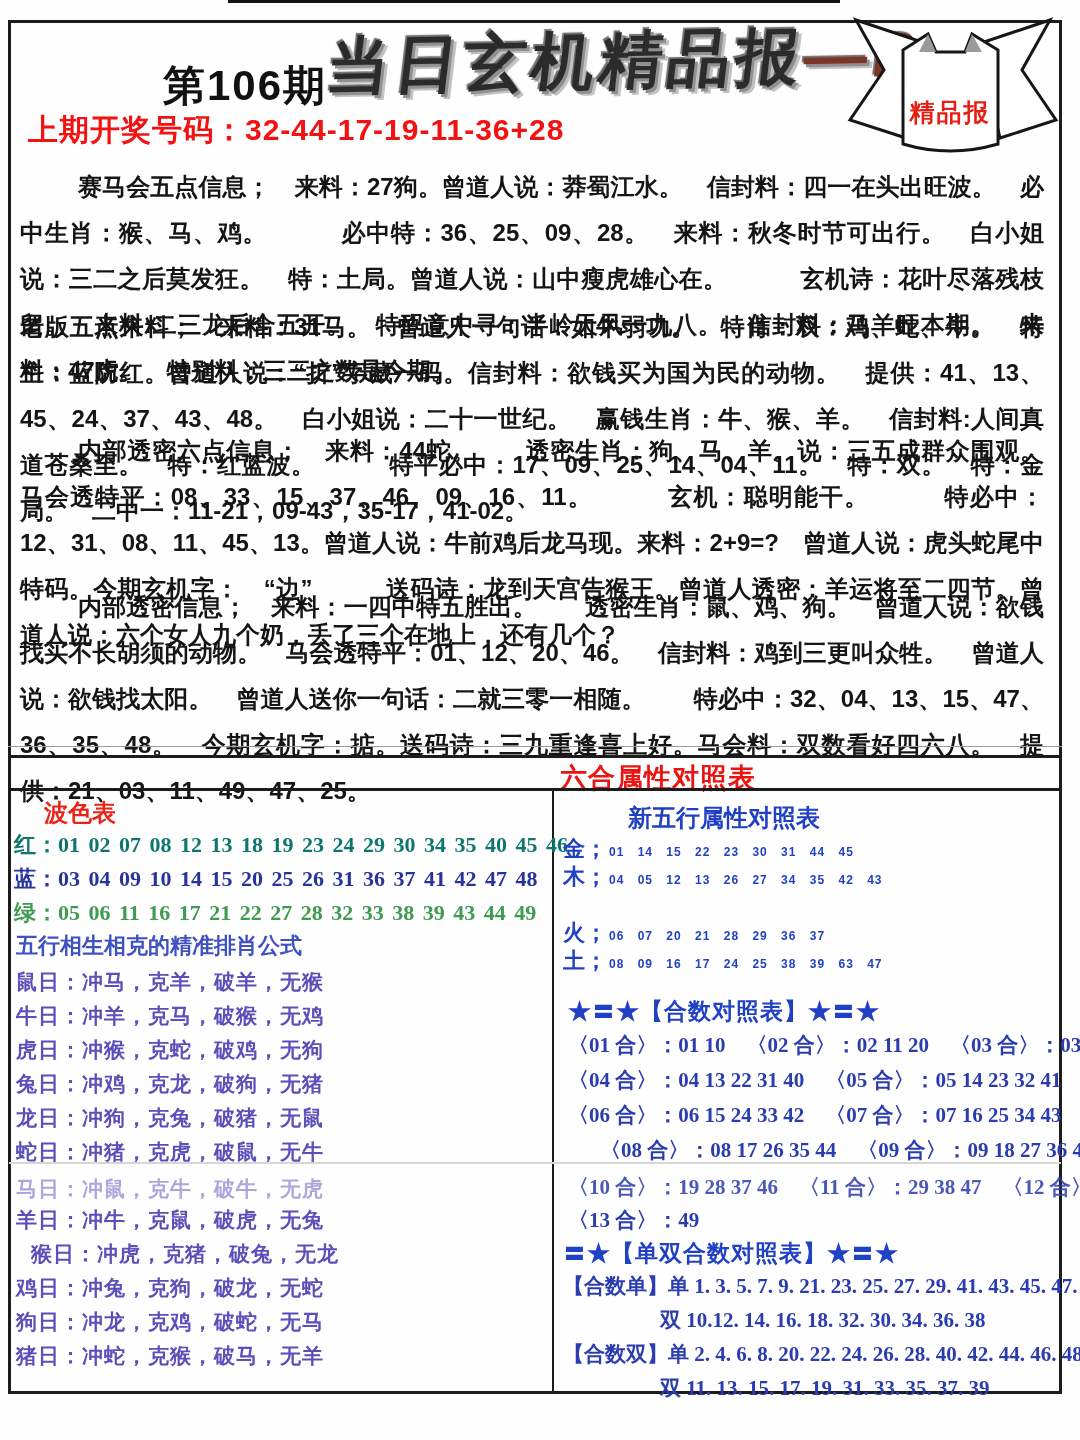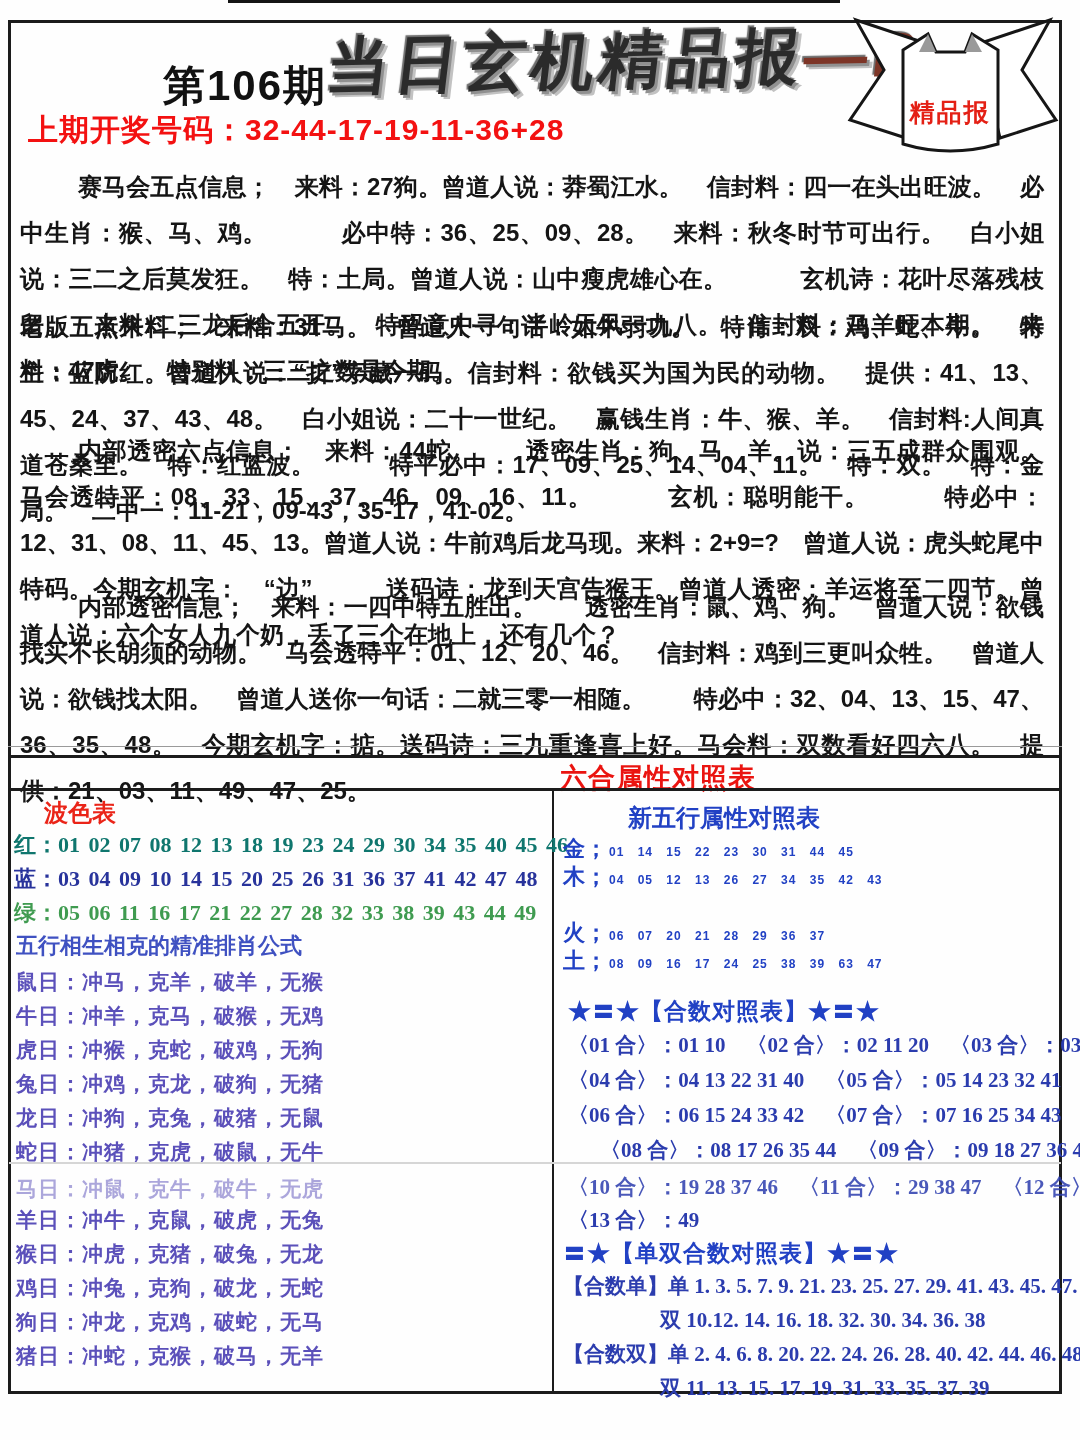--- a/index.html
+++ b/index.html
@@ -38,21 +38,21 @@
   
   .wave-title{position:absolute;left:44px;top:797px;font-size:24px;font-weight:bold;color:#ea2418;}
   .wave{position:absolute;left:14px;font-family:"Liberation Serif",serif;font-weight:bold;font-size:22px;
         word-spacing:3px;white-space:nowrap;}
   .wave-red{top:830px;color:#0f766e;}
   .wave-blue{top:864px;color:#28339b;}
   .wave-green{top:898px;color:#3f9b50;}
   .formula-title{position:absolute;left:16px;top:931px;font-size:22px;font-weight:bold;color:#3f51c1;}
   .zrow{position:absolute;left:16px;font-size:21px;font-weight:bold;color:#5b50ba;letter-spacing:1px;white-space:nowrap;}
   .z0{top:968px;}.z1{top:1002px;}.z2{top:1036px;}.z3{top:1070px;}.z4{top:1104px;}.z5{top:1138px;}
-  .z6{top:1175px;opacity:.5;}.z7{top:1206px;}.z8{top:1240px;}.z9{top:1274px;}.z10{top:1308px;}.z11{top:1342px;}
+  .z6{top:1175px;opacity:.5;}.z7{top:1206px;}.z8{top:1240px;margin-left:15px;}.z9{top:1274px;}.z10{top:1308px;}.z11{top:1342px;}
 
   
   .wuxing-title{position:absolute;left:628px;top:802px;font-size:24px;font-weight:bold;color:#2141c4;}
   .wxrow{position:absolute;left:563px;font-weight:bold;color:#2141c4;white-space:nowrap;}
   .wxrow .wx-label{font-size:22px;display:inline-block;width:46px;}
   .wxrow .wx-nums{font-size:12px;word-spacing:9px;letter-spacing:1px;}
   .wx0{top:834px;}.wx1{top:862px;}.wx2{top:890px;}.wx3{top:918px;}.wx4{top:946px;}
   .hesum-title{position:absolute;left:568px;top:996px;font-size:23px;font-weight:bold;color:#2141c4;letter-spacing:1px;}
   .hrow{position:absolute;left:568px;font-family:"Liberation Serif",serif;font-weight:bold;font-size:21px;
         color:#2b3cae;white-space:nowrap;}

